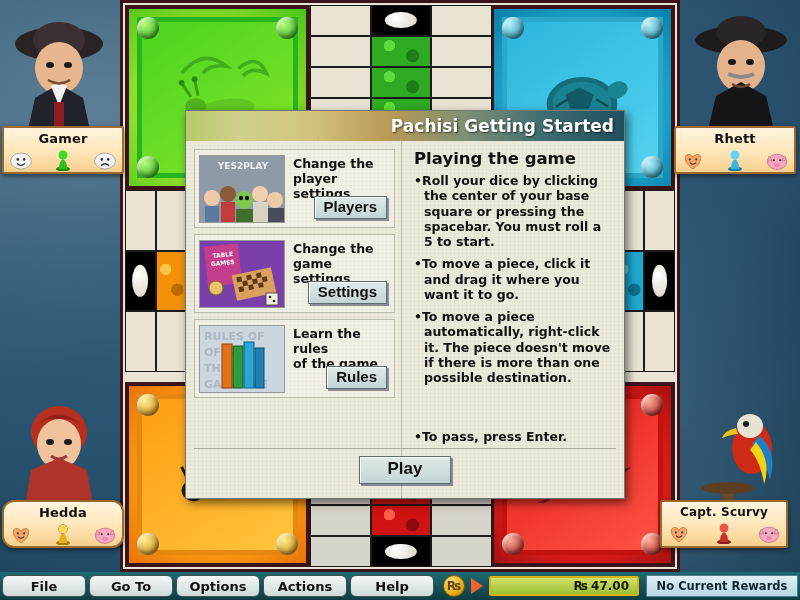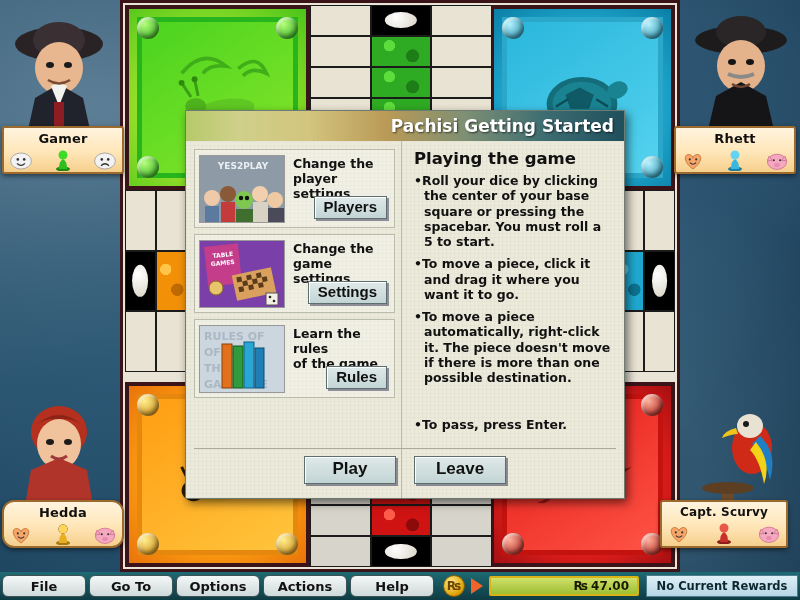--- a/index.html
+++ b/index.html
@@ -157,21 +157,21 @@
   }
   .opt-btn { position:absolute; right:3px; bottom:4px; }
 
   .rt-title { font-size:16.5px; font-weight:bold; color:#111; margin-bottom:5px; }
   .bullets { list-style:none; }
   .bullets li {
     font-size:12.5px; font-weight:bold; color:#111; line-height:1.22;
     margin-bottom:7px; padding-left:10px; text-indent:-10px;
   }
   .bullets li::before { content:"\2022 "; }
-  .bullets li.pass { margin-top:32px; }
+  .bullets li.pass { margin-top:44px; }
 
   .dlg-foot { position:absolute; left:0; right:0; bottom:0; height:78px; }
   .chk-row {
     position:absolute; top:0; left:0; right:0; height:26px;
     display:flex; align-items:center; justify-content:center; gap:5px;
   }
   .chk-row .lbl { font-size:12.5px; font-weight:bold; color:#111; }
   .chk { width:15px; height:15px; position:relative; flex:0 0 15px; }
   .foot-sep { position:absolute; top:28px; left:8px; right:8px; height:1px; background:#a9ac99; }
   .foot-btns { position:absolute; top:36px; left:0; right:0; display:flex; justify-content:center; gap:18px; }
@@ -642,21 +642,20 @@
           <li>To move a piece automatically, right-click it. The piece doesn't move if there is more than one possible destination.</li>
           <li class="pass">To pass, press Enter.</li>
         </ul>
       </div>
     </div>
 
     <div class="dlg-foot">
       <div class="foot-sep"></div>
       <div class="foot-btns">
         <button class="btn">Play</button>
-        <button class="btn">Leave</button>
       </div>
     </div>
   </div>
 
   <div class="toolbar">
     <div class="menu-btn">File</div>
     <div class="menu-btn">Go To</div>
     <div class="menu-btn">Options</div>
     <div class="menu-btn">Actions</div>
     <div class="menu-btn">Help</div>

